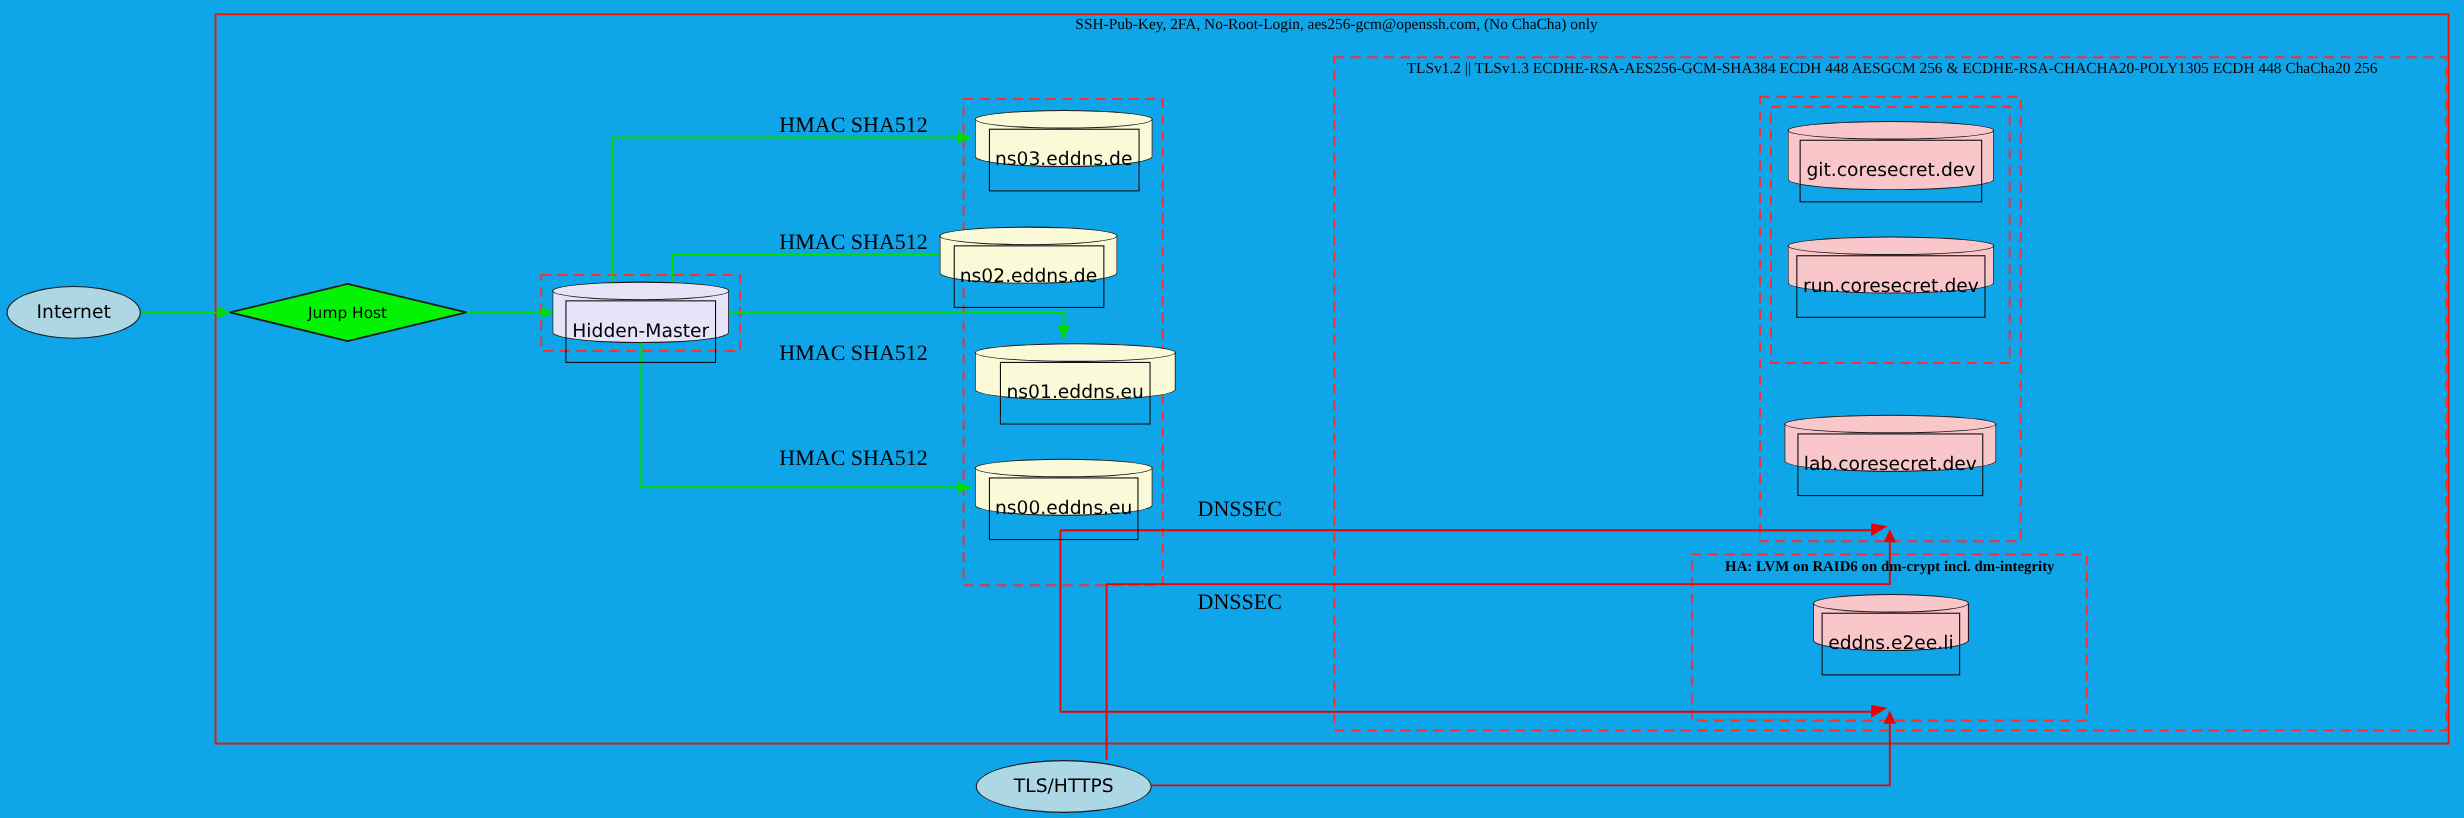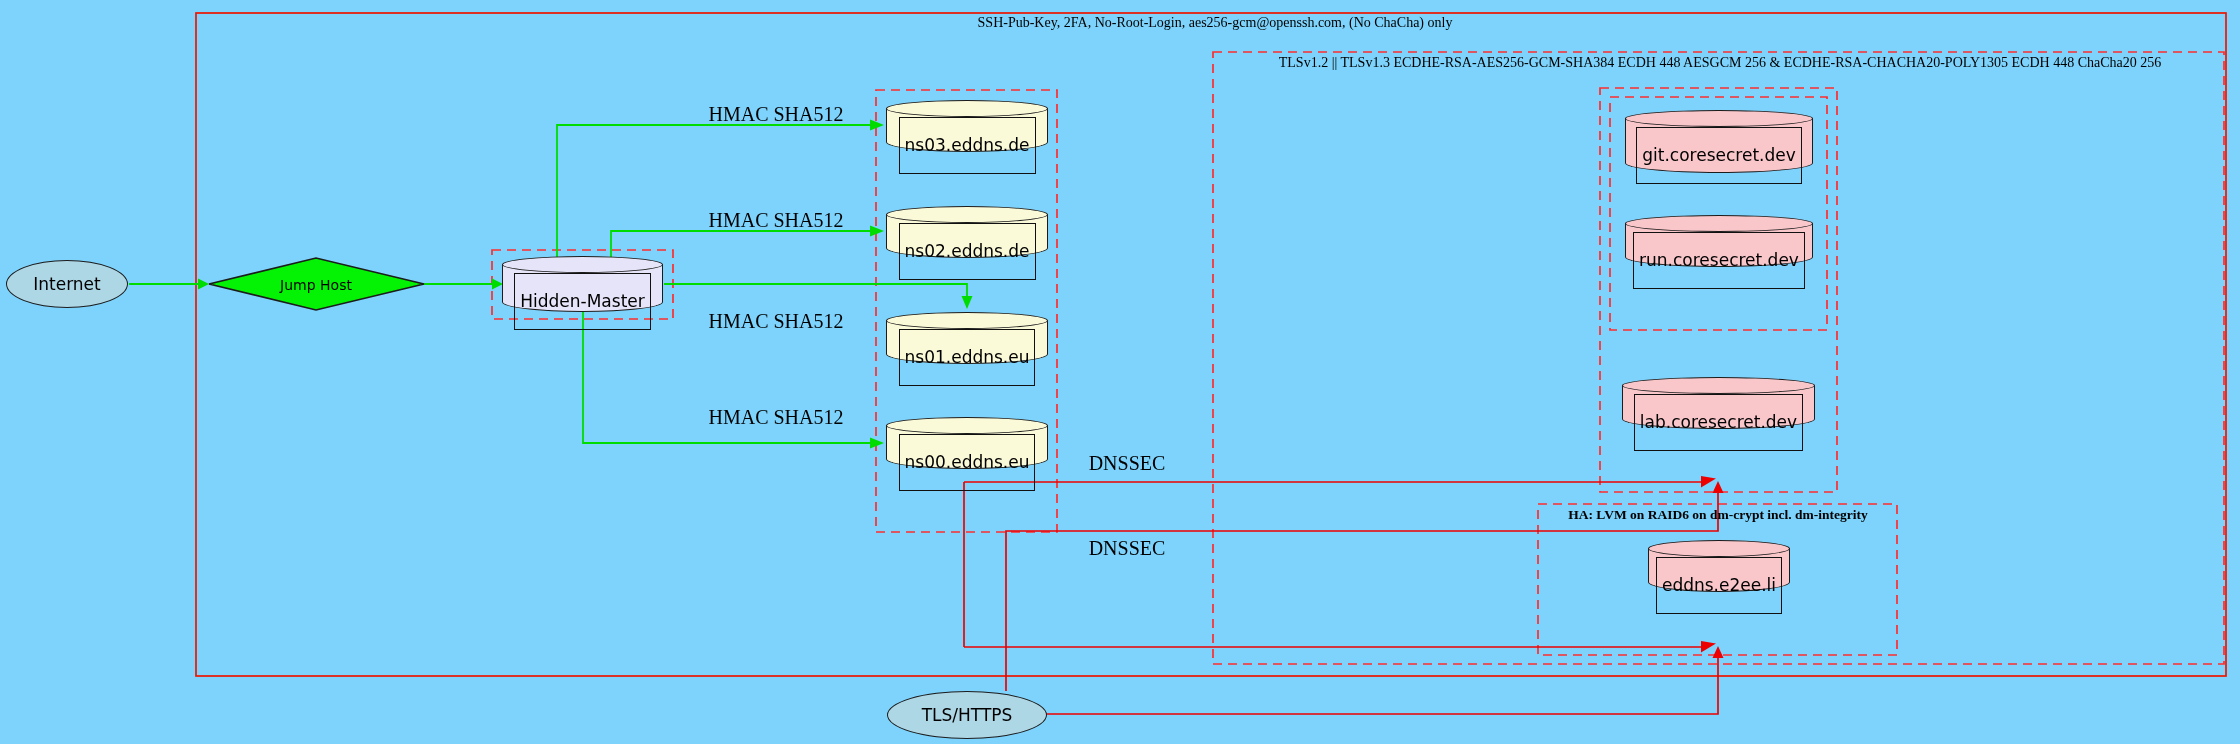--- a/index.html
+++ b/index.html
@@ -1,16 +1,16 @@
 <!DOCTYPE html>
 <html><head>
 <meta charset="utf-8">
 <style>
   html,body{margin:0;padding:0;background:#fff;}
-  #canvas{position:relative;width:2240px;height:744px;background:#7dd3fc;overflow:hidden;
+  #canvas{position:relative;width:2240px;height:744px;background:#0ea5e9;overflow:hidden;
           font-family:"DejaVu Sans",sans-serif;color:#000;}
   #edges{position:absolute;left:0;top:0;z-index:1;}
   .node{position:absolute;z-index:3;}
   .ell{border-radius:50%;background:#aed7e6;border:1.6px solid #1c1c1c;
        display:flex;align-items:center;justify-content:center;font-size:17px;box-sizing:border-box;}
   .cyl{position:absolute;z-index:3;display:flex;align-items:flex-start;justify-content:center;}
   .cyl .cap{position:absolute;left:0;right:0;top:0;height:17px;background:var(--f);
             border:1.4px solid #1c1c1c;border-radius:50%;z-index:2;box-sizing:border-box;}
   .cyl .bod{position:absolute;left:0;right:0;top:8px;bottom:0;background:var(--f);
             border:1.4px solid #1c1c1c;border-top:none;z-index:1;box-sizing:border-box;
@@ -89,26 +89,26 @@
     <i class="cap"></i>
     <i class="bod"></i>
     <span class="lbl">Hidden-Master</span>
   </div>
 
   <div class="cyl" style="left:886px;top:100px;width:162px;height:52px;--f:#faf9d8;">
     <i class="cap"></i>
     <i class="bod"></i>
     <span class="lbl">ns03.eddns.de</span>
   </div>
-  <div class="cyl" style="left:886px;top:206px;width:162px;height:52px;--f:#faf9d8;">
+  <div class="cyl" style="left:854px;top:206px;width:162px;height:52px;--f:#faf9d8;">
     <i class="cap"></i>
     <i class="bod"></i>
     <span class="lbl">ns02.eddns.de</span>
   </div>
-  <div class="cyl" style="left:886px;top:312px;width:162px;height:52px;--f:#faf9d8;">
+  <div class="cyl" style="left:886px;top:312px;width:183px;height:52px;--f:#faf9d8;">
     <i class="cap"></i>
     <i class="bod"></i>
     <span class="lbl">ns01.eddns.eu</span>
   </div>
   <div class="cyl" style="left:886px;top:417px;width:162px;height:52px;--f:#faf9d8;">
     <i class="cap"></i>
     <i class="bod"></i>
     <span class="lbl">ns00.eddns.eu</span>
   </div>
 

